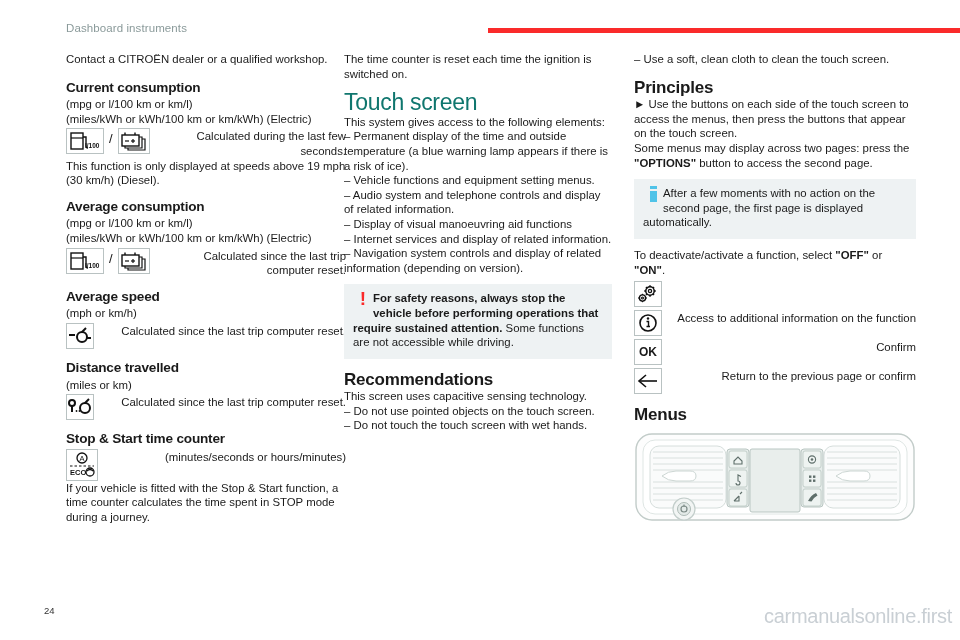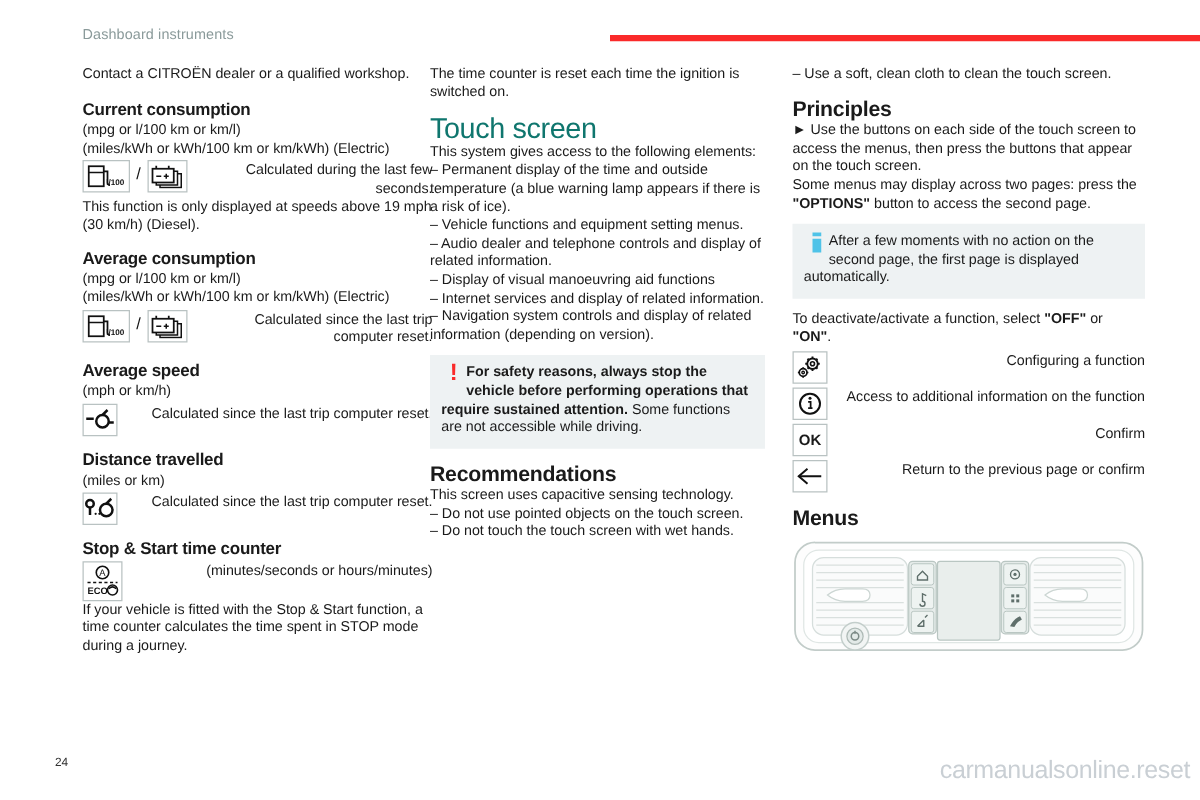--- a/index.html
+++ b/index.html
@@ -277,21 +277,21 @@
   </div>
 
   <div class="col col2">
 
     <p>The time counter is reset each time the ignition is switched on.</p>
 
     <h1 class="chapter">Touch screen</h1>
     <p>This system gives access to the following elements:</p>
     <p>–  Permanent display of the time and outside temperature (a blue warning lamp appears if there is a risk of ice).</p>
     <p>–  Vehicle functions and equipment setting menus.</p>
-    <p>–  Audio dealer and telephone controls and display of related information.</p>
+    <p>–  Audio system and telephone controls and display of related information.</p>
     <p>–  Display of visual manoeuvring aid functions</p>
     <p>–  Internet services and display of related information.</p>
     <p>–  Navigation system controls and display of related information (depending on version).</p>
 
     <div class="admon">
       <span class="admon-mark"><span class="bang">!</span></span>
       <b>For safety reasons, always stop the vehicle before performing operations that require sustained attention.</b>
       <span>Some functions are not accessible while driving.</span>
     </div>
 
@@ -343,21 +343,20 @@
             <circle cx="6.5" cy="15" r="3.1" fill="none" stroke="#111" stroke-width="1.4"></circle>
             <circle cx="6.5" cy="15" r="1" fill="none" stroke="#111" stroke-width="1.1"></circle>
             <g stroke="#111" stroke-width="1.3">
               <line x1="6.5" y1="10.8" x2="6.5" y2="12"></line>
               <line x1="6.5" y1="18" x2="6.5" y2="19.2"></line>
               <line x1="2.3" y1="15" x2="3.5" y2="15"></line>
               <line x1="9.5" y1="15" x2="10.7" y2="15"></line>
             </g>
           </svg>
         </div>
-        <div class="txt">Configuring a function</div>
       </div>
 
       <div class="iconrow">
         <div class="iconbox ibox-sq">
           <svg width="24" height="22" viewBox="0 0 24 22">
             <circle cx="12" cy="11" r="8" fill="none" stroke="#111" stroke-width="1.6"></circle>
             <circle cx="12" cy="6.5" r="1.2" fill="#111"></circle>
             <path d="M10.5 9.5 h2 v5 h1.5 M10.5 14.5 h3.5" stroke="#111" stroke-width="1.4" fill="none"></path>
           </svg>
         </div>
@@ -455,13 +454,13 @@
           <circle cx="50" cy="79" r="6.5" fill="#e3eae8" stroke="#aebab6" stroke-width="1"></circle>
           <circle cx="50" cy="79" r="3" fill="none" stroke="#7d8b87" stroke-width="1.2"></circle>
           <line x1="50" y1="74.5" x2="50" y2="77" stroke="#7d8b87" stroke-width="1.2"></line>
         </g>
       </svg>
     </div>
   </div>
 </div>
 
 <div class="pagenum">24</div>
-<div class="watermark">carmanualsonline.reset</div>
+<div class="watermark">carmanualsonline.first</div>
 
 </body></html>

